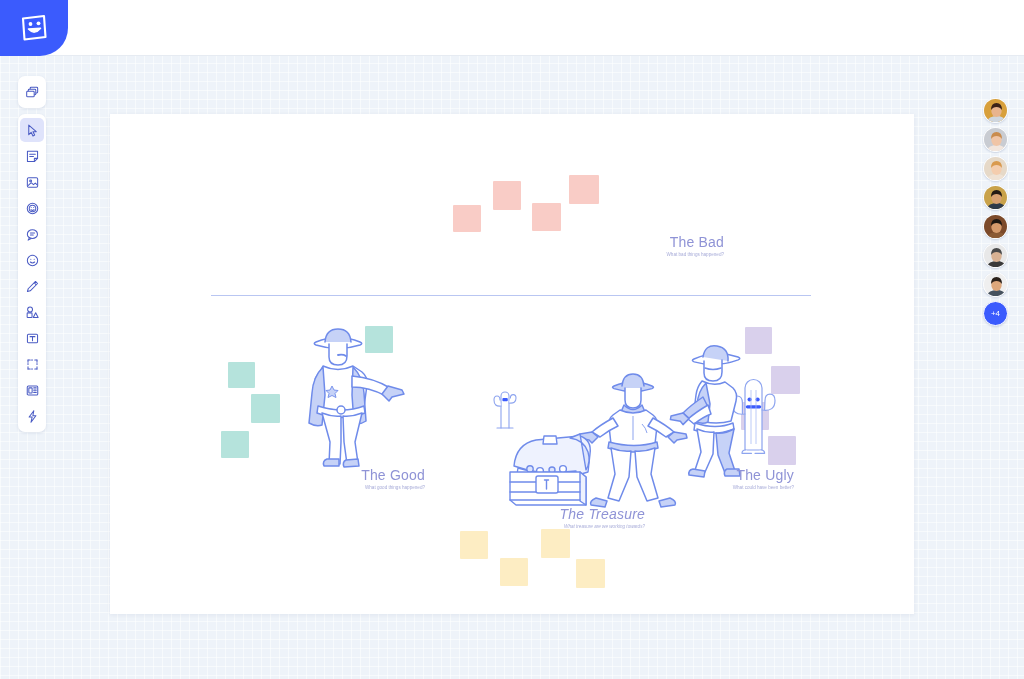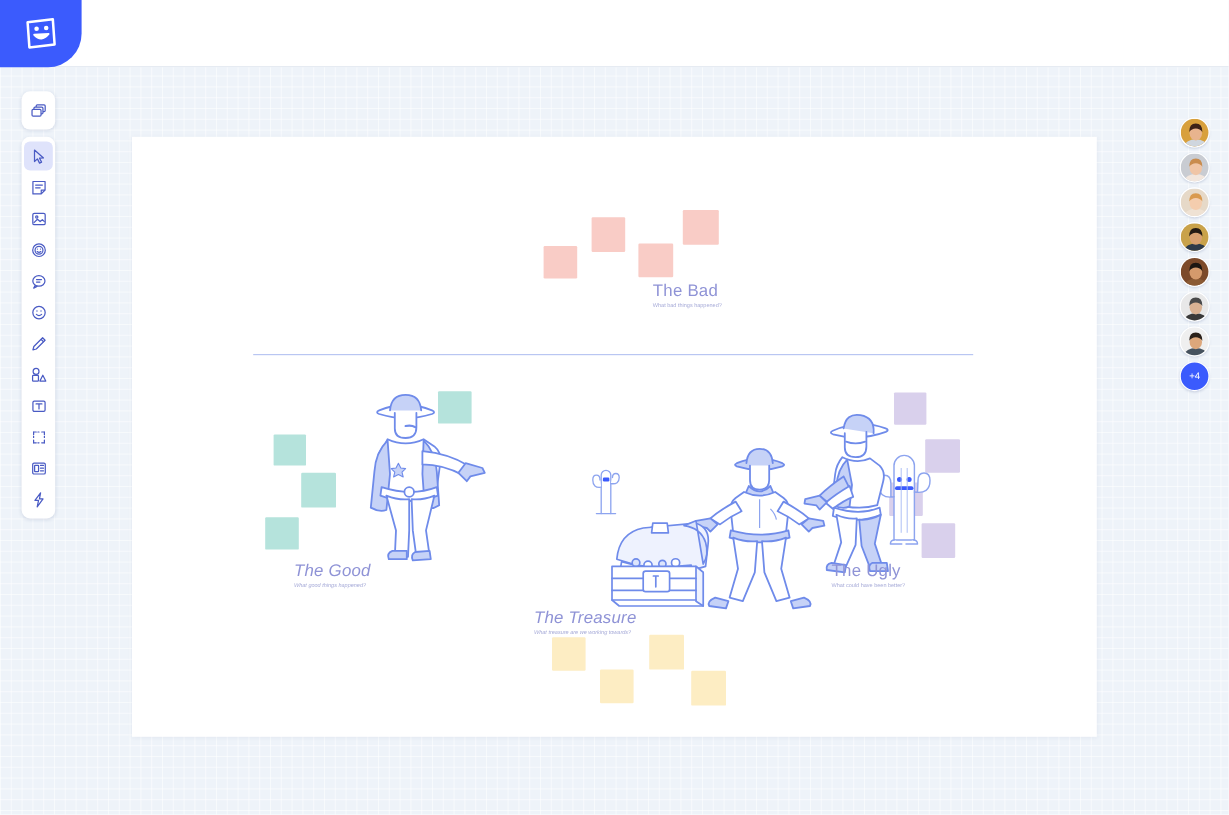--- a/index.html
+++ b/index.html
@@ -70,21 +70,21 @@
     position: absolute;
     left: 101px; top: 181px;
     width: 600px; height: 1px;
     background: #b9c6f2;
   }
 
   
   .note { position: absolute; border-radius: 1px; }
 
   
-  .sec { position: absolute; text-align: left; }
+  .sec { position: absolute; text-align: right; }
   .sec-title {
     font-size: 14px;
     color: #8f93d6;
     letter-spacing: .2px;
     white-space: nowrap;
   }
   .sec-sub {
     font-size: 4.6px;
     color: #a7abd8;
     margin-top: 2px;
@@ -453,31 +453,31 @@
           <path d="M10 50 H80 M10 60 H80 M10 68 H80"></path>
 
           <rect x="36" y="44" width="22" height="17" rx="2" fill="#ffffff"></rect>
           <path d="M46.5 48 v9 M44.5 48 h4"></path>
 
           <path d="M44 4 h12 l1 8 h-14 Z" fill="#ffffff"></path>
         </g>
       </svg>
     </div>
 
-    <div class="sec" style="left:135px; top:353px; width:180px;font-style:italic;">
+    <div class="sec" style="left:135px; top:353px; width:180px;">
       <div class="sec-title">The Good</div>
       <div class="sec-sub">What good things happened?</div>
     </div>
 
     <div class="sec" style="left:434px; top:120px; width:180px;">
       <div class="sec-title">The Bad</div>
       <div class="sec-sub">What bad things happened?</div>
     </div>
 
-    <div class="sec" style="left:535px; top:353px; width:180px;padding-left:48px;">
+    <div class="sec" style="left:504px; top:353px; width:180px;padding-left:48px;">
       <div class="sec-title">The Ugly</div>
       <div class="sec-sub">What could have been better?</div>
     </div>
 
     <div class="sec" style="left:335px; top:392px; width:200px;font-style:italic;">
       <div class="sec-title">The Treasure</div>
       <div class="sec-sub">What treasure are we working towards?</div>
     </div>
 
   </div>

